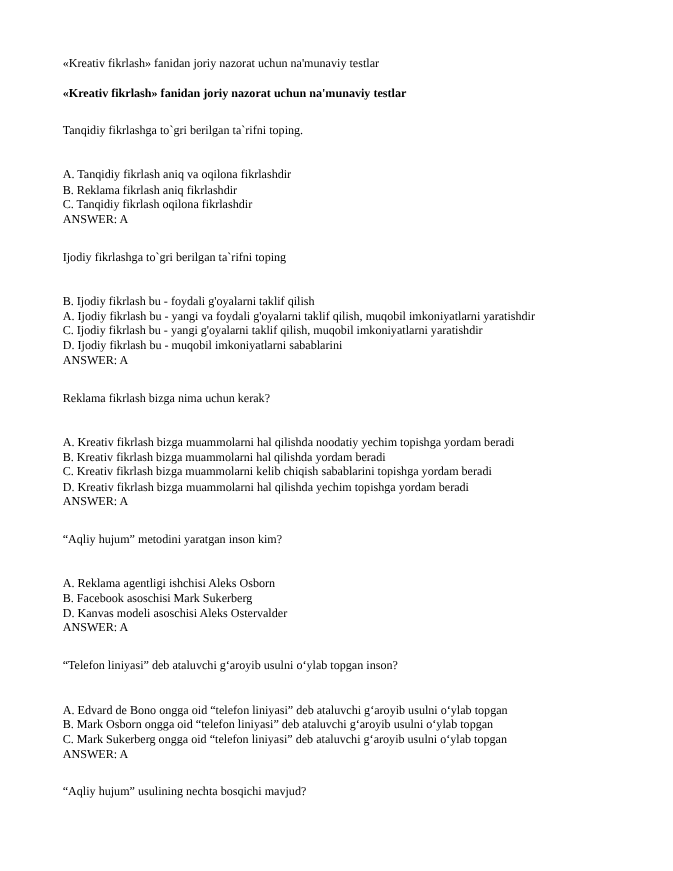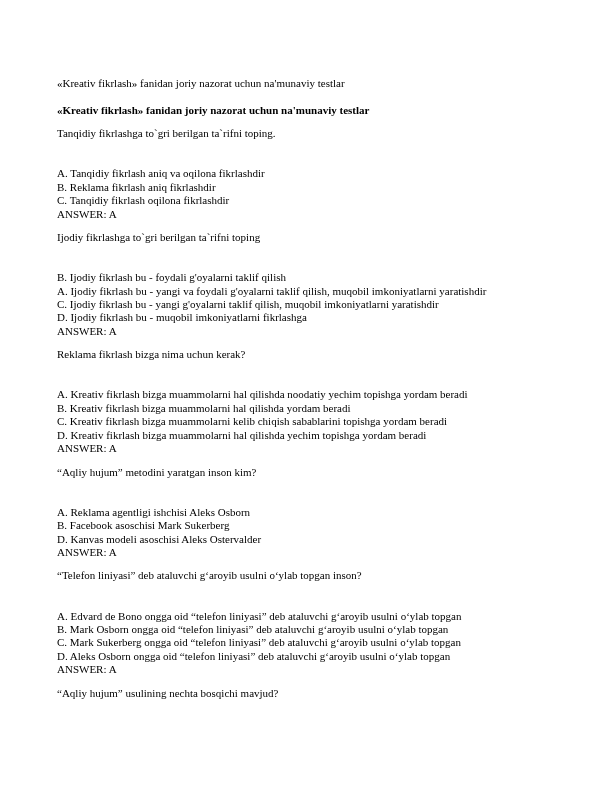--- a/index.html
+++ b/index.html
@@ -12,35 +12,35 @@
     width: 612px;
     height: 792px;
     font-family: "Liberation Serif", "DejaVu Serif", serif;
     color: #000000;
     overflow: hidden;
   }
   .page {
     position: relative;
     width: 612px;
     height: 792px;
-    padding: 77px 36px 0 57px;
+    padding: 52px 36px 0 57px;
     background: #ffffff;
   }
   p {
     margin: 0;
     font-size: 11px;
     line-height: 13.4px;
     white-space: normal;
   }
   .doc-title {
     font-weight: bold;
     margin-top: 13.4px;
   }
   .qblock {
-    margin-top: 10px;
+    margin-top: 21px;
   }
   .opts {
     margin-top: 26.8px;
   }
 </style>
 </head>
 <body>
 
 <div class="page">
 
@@ -56,21 +56,21 @@
       <p>ANSWER: A</p>
     </div>
   </section>
 
   <section class="qblock">
     <p>Ijodiy fikrlashga to`gri berilgan ta`rifni toping</p>
     <div class="opts">
       <p>B. Ijodiy fikrlash bu - foydali g'oyalarni taklif qilish</p>
       <p>A. Ijodiy fikrlash bu - yangi va foydali g'oyalarni taklif qilish, muqobil imkoniyatlarni yaratishdir</p>
       <p>C. Ijodiy fikrlash bu - yangi g'oyalarni taklif qilish, muqobil imkoniyatlarni yaratishdir</p>
-      <p>D. Ijodiy fikrlash bu - muqobil imkoniyatlarni fikrlashga</p>
+      <p>D. Ijodiy fikrlash bu - muqobil imkoniyatlarni sabablarini</p>
       <p>ANSWER: A</p>
     </div>
   </section>
 
   <section class="qblock">
     <p>Reklama fikrlash bizga nima uchun kerak?</p>
     <div class="opts">
       <p>A. Kreativ fikrlash bizga muammolarni hal qilishda noodatiy yechim topishga yordam beradi</p>
       <p>B. Kreativ fikrlash bizga muammolarni hal qilishda yordam beradi</p>
       <p>C. Kreativ fikrlash bizga muammolarni kelib chiqish sabablarini topishga yordam beradi</p>
@@ -88,21 +88,20 @@
       <p>ANSWER: A</p>
     </div>
   </section>
 
   <section class="qblock">
     <p>“Telefon liniyasi” deb ataluvchi g‘aroyib usulni o‘ylab topgan inson?</p>
     <div class="opts">
       <p>A. Edvard de Bono ongga oid “telefon liniyasi” deb ataluvchi g‘aroyib usulni o‘ylab topgan</p>
       <p>B. Mark Osborn ongga oid “telefon liniyasi” deb ataluvchi g‘aroyib usulni o‘ylab topgan</p>
       <p>C. Mark Sukerberg ongga oid “telefon liniyasi” deb ataluvchi g‘aroyib usulni o‘ylab topgan</p>
-      <p>D. Aleks Osborn ongga oid “telefon liniyasi” deb ataluvchi g‘aroyib usulni o‘ylab topgan</p>
       <p>ANSWER: A</p>
     </div>
   </section>
 
   <section class="qblock">
     <p>“Aqliy hujum” usulining nechta bosqichi mavjud?</p>
   </section>
 
 </div>
 

